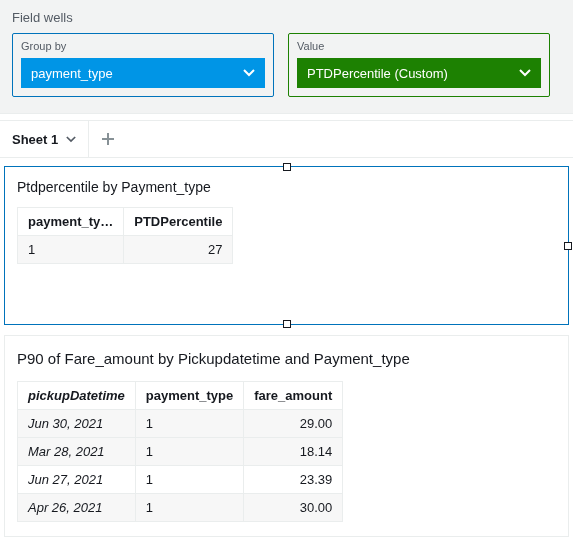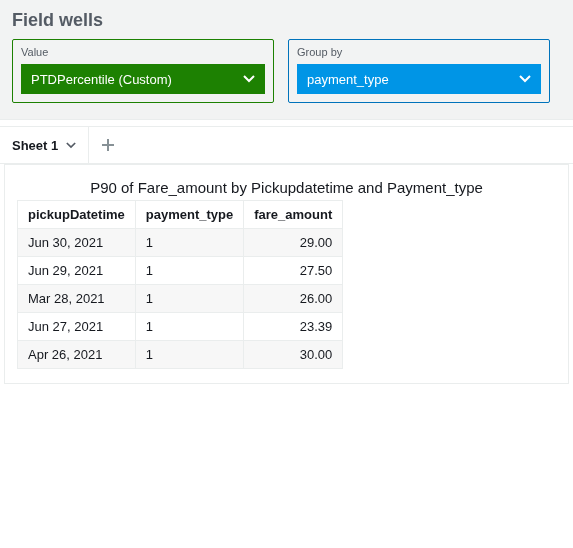--- a/index.html
+++ b/index.html
@@ -1,19 +1,19 @@
 <!DOCTYPE html>
 <html><head>
 <meta charset="utf-8">
 <style>
 * { box-sizing: border-box; margin: 0; padding: 0; }
 body { font-family: -apple-system, BlinkMacSystemFont, "Segoe UI", Arial, sans-serif; font-size: 13px; color: #16191f; background: #fff; width: 573px; }
 
 .field-wells { background: #f2f3f3; padding: 10px 12px 16px; border-bottom: 1px solid #eaeded; }
-.field-wells-title { color: #545b64; font-size: 18px; margin-bottom: 8px; font-weight: bold; }
+.field-wells-title { color: #545b64; font-size: 13px; margin-bottom: 8px; }
 .wells-row { display: flex; gap: 14px; }
 
 .well { border-radius: 2px; padding: 6px 8px 8px; width: 262px; }
 .well-group { border: 1px solid #0073bb; }
 .well-value { border: 1px solid #1d8102; }
 .well-label { font-size: 11px; color: #545b64; margin-bottom: 6px; }
 .well-field { display: flex; align-items: center; justify-content: space-between; height: 30px; padding: 0 10px; color: #fff; font-size: 13px; }
 .well-field.blue { background: #0095e6; }
 .well-field.green { background: #1d8102; }
 
@@ -35,48 +35,48 @@
 .sel-handle.right { right: -4px; top: 50%; margin-top: -4px; }
 
 .viz-title { font-size: 14px; color: #16191f; margin-bottom: 12px; }
 table.data { border-collapse: collapse; font-size: 13px; }
 table.data th { text-align: left; padding: 6px 10px; font-weight: 700; border: 1px solid #eaeded; background: #fff; }
 table.data td { padding: 6px 10px; border: 1px solid #eaeded; }
 table.data .num { text-align: right; }
 table.data tr.alt td { background: #f7f7f7; }
 
 .viz-plain { border: 1px solid #eaeded; margin: 0 4px 0 4px; padding: 14px 12px; background: #fff; }
-.viz-plain .viz-title { font-size: 15px; margin-bottom: 4px; text-align: center; }
-.t2 th:nth-child(1), .t2 td:nth-child(1) { width: 112px; }
+.viz-plain .viz-title { font-size: 15px; margin-bottom: 14px; }
+.t2 th:nth-child(1), .t2 td:nth-child(1) { width: 112px; font-style: italic; }
 .t2 th:nth-child(2), .t2 td:nth-child(2) { width: 106px; }
 .t2 th:nth-child(3), .t2 td:nth-child(3) { width: 96px; }
 .t1 th:nth-child(1), .t1 td:nth-child(1) { width: 100px; }
 .t1 th:nth-child(2), .t1 td:nth-child(2) { width: 104px; }
 </style>
 </head>
 <body>
 
 <div class="field-wells">
   <div class="field-wells-title">Field wells</div>
   <div class="wells-row">
 
-    <div class="well well-value">
-      <div class="well-label">Value</div>
-      <div class="well-field green">
-        <span>PTDPercentile (Custom)</span>
+    <div class="well well-group">
+      <div class="well-label">Group by</div>
+      <div class="well-field blue">
+        <span>payment_type</span>
         <svg class="chevron-down" viewBox="0 0 12 8">
             <polyline points="1 1 6 6 11 1"></polyline>
           </svg>
       </div>
     </div>
 
-    <div class="well well-group">
-      <div class="well-label">Group by</div>
-      <div class="well-field blue">
-        <span>payment_type</span>
+    <div class="well well-value">
+      <div class="well-label">Value</div>
+      <div class="well-field green">
+        <span>PTDPercentile (Custom)</span>
         <svg class="chevron-down" viewBox="0 0 12 8">
             <polyline points="1 1 6 6 11 1"></polyline>
           </svg>
       </div>
     </div>
 
   </div>
 </div>
 
 <div class="sheets-bar">
@@ -87,46 +87,61 @@
       </svg>
   </div>
   <svg class="add-sheet" viewBox="0 0 14 14">
     <line x1="7" y1="1" x2="7" y2="13" stroke="#879196" stroke-width="2"></line>
     <line x1="1" y1="7" x2="13" y2="7" stroke="#879196" stroke-width="2"></line>
   </svg>
 </div>
 
 <div class="canvas">
 
+  <div class="viz-selected">
+    <div class="sel-handle top"></div>
+    <div class="sel-handle bottom"></div>
+    <div class="sel-handle right"></div>
+    <div class="viz-title">Ptdpercentile by Payment_type</div>
+    <table class="data t1">
+      <thead>
+        <tr>
+          <th>payment_ty…</th>
+          <th>PTDPercentile</th>
+        </tr>
+      </thead>
+      <tbody>
+        <tr class="alt">
+          <td>1</td>
+          <td class="num">27</td>
+        </tr>
+      </tbody>
+    </table>
+  </div>
 
   <div class="viz-plain">
     <div class="viz-title">P90 of Fare_amount by Pickupdatetime and Payment_type</div>
     <table class="data t2">
       <thead>
         <tr>
           <th>pickupDatetime</th>
           <th>payment_type</th>
           <th>fare_amount</th>
         </tr>
       </thead>
       <tbody>
         <tr class="alt">
           <td>Jun 30, 2021</td>
           <td>1</td>
           <td class="num">29.00</td>
         </tr>
-        <tr>
-          <td>Jun 29, 2021</td>
-          <td>1</td>
-          <td class="num">27.50</td>
-        </tr>
         <tr class="alt">
           <td>Mar 28, 2021</td>
           <td>1</td>
-          <td class="num">26.00</td>
+          <td class="num">18.14</td>
         </tr>
         <tr>
           <td>Jun 27, 2021</td>
           <td>1</td>
           <td class="num">23.39</td>
         </tr>
         <tr class="alt">
           <td>Apr 26, 2021</td>
           <td>1</td>
           <td class="num">30.00</td>

